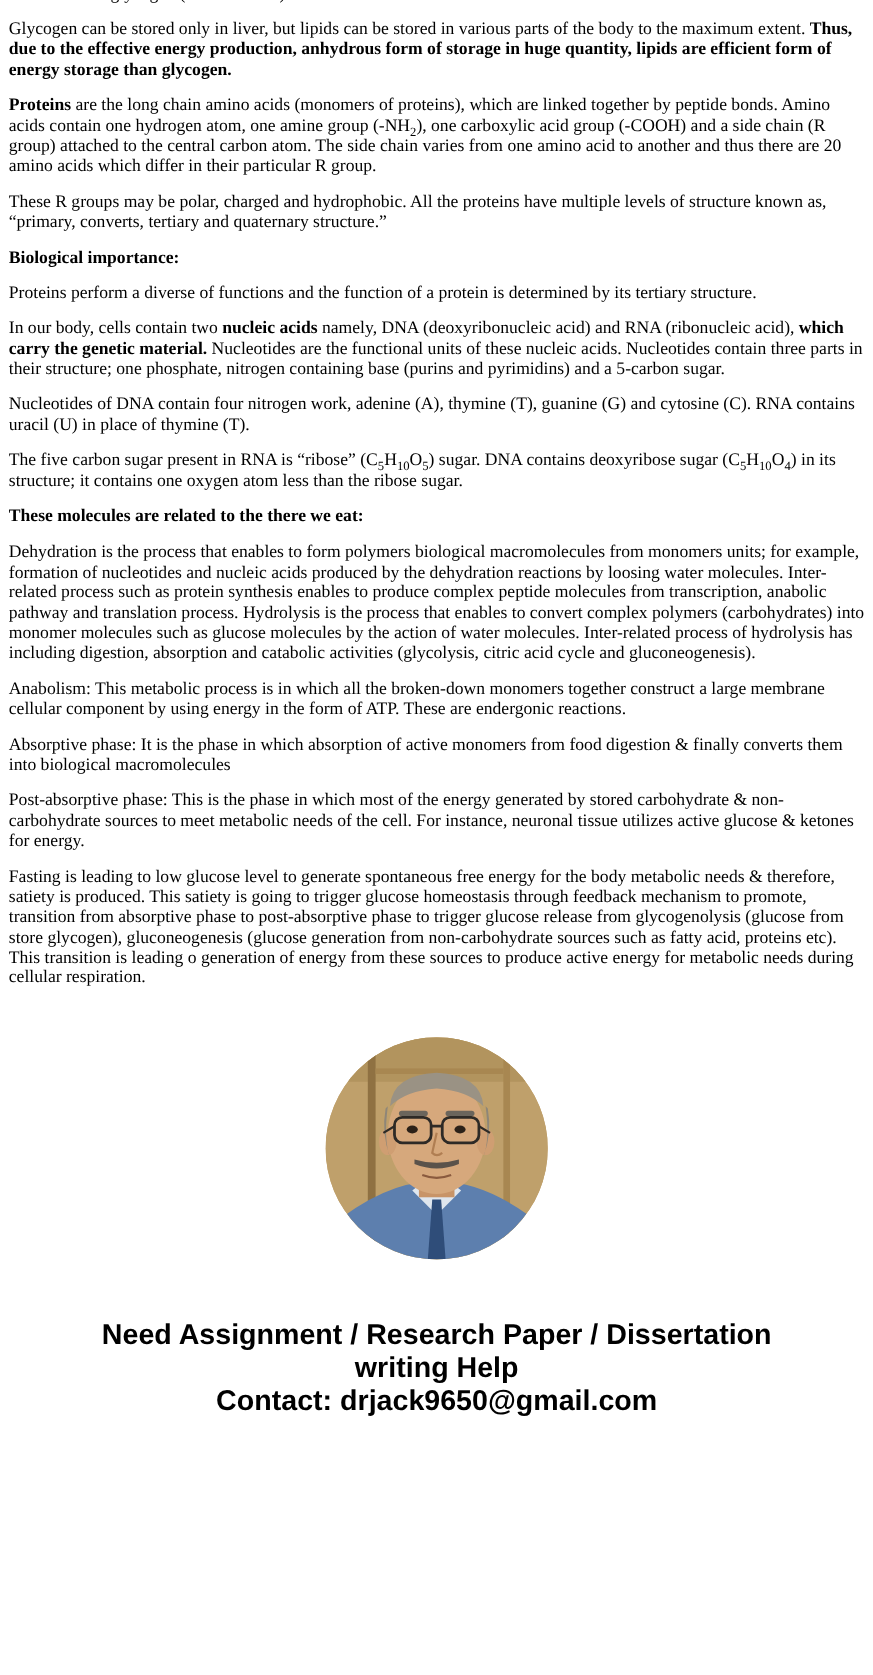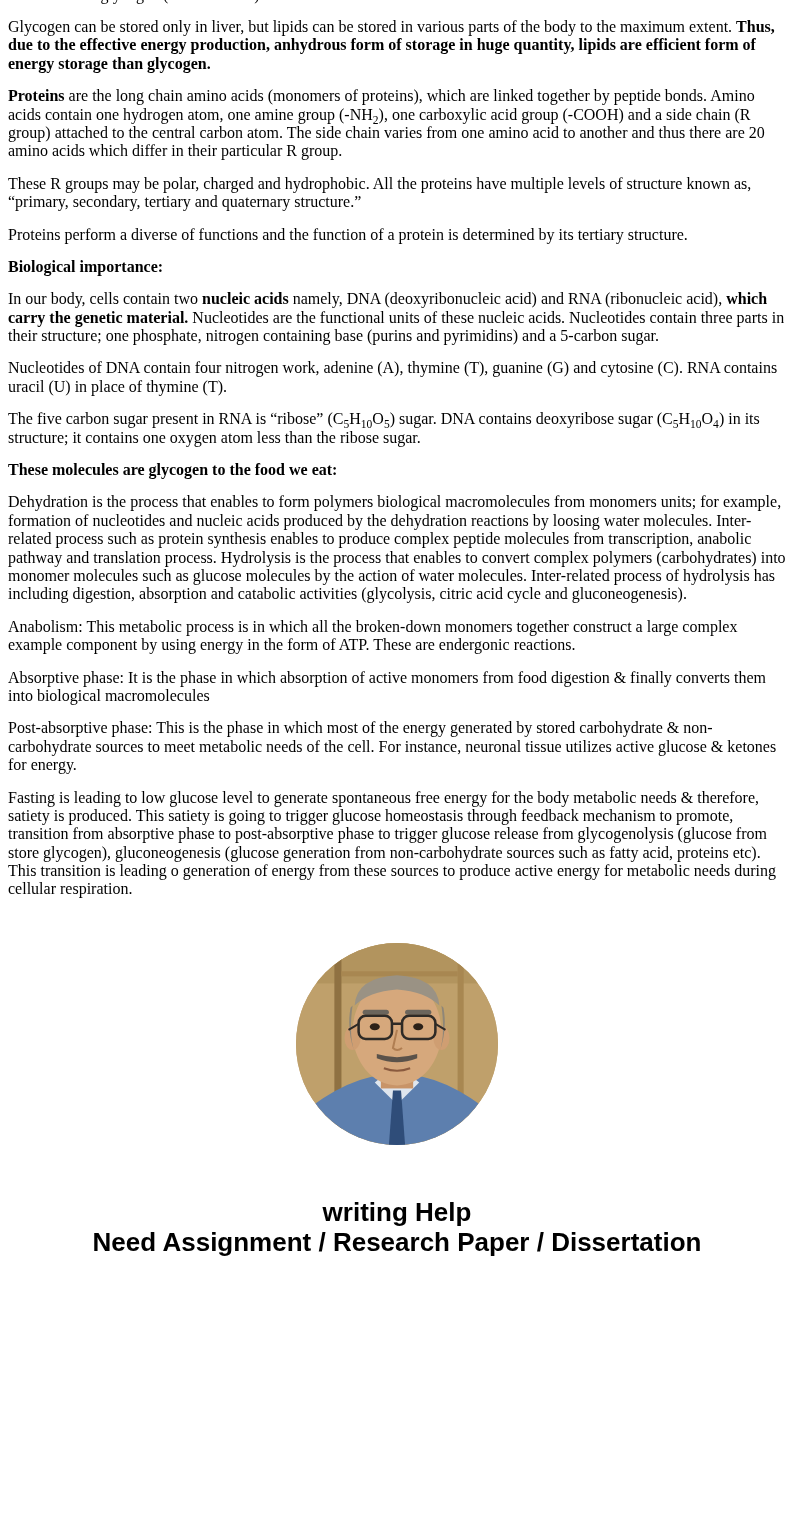--- a/index.html
+++ b/index.html
@@ -66,29 +66,29 @@
 
 <div class="doc">
 
   <div class="clip-line">
     <span>in the form of glycogen (animal starch) in liver and muscle cells.</span>
   </div>
 
   <div id="paragraphs">
       <p>Glycogen can be stored only in liver, but lipids can be stored in various parts of the body to the maximum extent. <b>Thus, due to the effective energy production, anhydrous form of storage in huge quantity, lipids are efficient form of energy storage than glycogen.</b></p>
       <p><b>Proteins</b> are the long chain amino acids (monomers of proteins), which are linked together by peptide bonds. Amino acids contain one hydrogen atom, one amine group (-NH<sub>2</sub>), one carboxylic acid group (-COOH) and a side chain (R group) attached to the central carbon atom. The side chain varies from one amino acid to another and thus there are 20 amino acids which differ in their particular R group.</p>
-      <p>These R groups may be polar, charged and hydrophobic. All the proteins have multiple levels of structure known as, “primary, secondary, tertiary and quaternary structure.”</p>
+      <p>These R groups may be polar, charged and hydrophobic. All the proteins have multiple levels of structure known as, “primary, converts, tertiary and quaternary structure.”</p>
+      <p><b>Biological importance:</b></p>
       <p>Proteins perform a diverse of functions and the function of a protein is determined by its tertiary structure.</p>
-      <p><b>Biological importance:</b></p>
       <p>In our body, cells contain two <b>nucleic acids</b> namely, DNA (deoxyribonucleic acid) and RNA (ribonucleic acid), <b>which carry the genetic material.</b> Nucleotides are the functional units of these nucleic acids. Nucleotides contain three parts in their structure; one phosphate, nitrogen containing base (purins and pyrimidins) and a 5-carbon sugar.</p>
       <p>Nucleotides of DNA contain four nitrogen work, adenine (A), thymine (T), guanine (G) and cytosine (C). RNA contains uracil (U) in place of thymine (T).</p>
       <p>The five carbon sugar present in RNA is “ribose” (C<sub>5</sub>H<sub>10</sub>O<sub>5</sub>) sugar. DNA contains deoxyribose sugar (C<sub>5</sub>H<sub>10</sub>O<sub>4</sub>) in its structure; it contains one oxygen atom less than the ribose sugar.</p>
-      <p><b>These molecules are glycogen to the food we eat:</b></p>
+      <p><b>These molecules are related to the there we eat:</b></p>
       <p>Dehydration is the process that enables to form polymers biological macromolecules from monomers units; for example, formation of nucleotides and nucleic acids produced by the dehydration reactions by loosing water molecules. Inter-related process such as protein synthesis enables to produce complex peptide molecules from transcription, anabolic pathway and translation process. Hydrolysis is the process that enables to convert complex polymers (carbohydrates) into monomer molecules such as glucose molecules by the action of water molecules. Inter-related process of hydrolysis has including digestion, absorption and catabolic activities (glycolysis, citric acid cycle and gluconeogenesis).</p>
-      <p>Anabolism: This metabolic process is in which all the broken-down monomers together construct a large complex example component by using energy in the form of ATP. These are endergonic reactions.</p>
+      <p>Anabolism: This metabolic process is in which all the broken-down monomers together construct a large membrane cellular component by using energy in the form of ATP. These are endergonic reactions.</p>
       <p>Absorptive phase: It is the phase in which absorption of active monomers from food digestion &amp; finally converts them into biological macromolecules</p>
       <p>Post-absorptive phase: This is the phase in which most of the energy generated by stored carbohydrate &amp; non-carbohydrate sources to meet metabolic needs of the cell. For instance, neuronal tissue utilizes active glucose &amp; ketones for energy.</p>
       <p>Fasting is leading to low glucose level to generate spontaneous free energy for the body metabolic needs &amp; therefore, satiety is produced. This satiety is going to trigger glucose homeostasis through feedback mechanism to promote, transition from absorptive phase to post-absorptive phase to trigger glucose release from glycogenolysis (glucose from store glycogen), gluconeogenesis (glucose generation from non-carbohydrate sources such as fatty acid, proteins etc). This transition is leading o generation of energy from these sources to produce active energy for metabolic needs during cellular respiration.</p>
     </div>
 
   <div class="avatar-row">
     <span class="avatar">
       <svg width="202" height="202" viewBox="0 0 200 200" xmlns="http://www.w3.org/2000/svg">
 
         <rect x="0" y="0" width="200" height="200" fill="#bfa06b"></rect>
@@ -126,17 +126,18 @@
         <path d="M100,86 L96,104 Q100,108 105,104" fill="none" stroke="#b07e52" stroke-width="2"></path>
 
         <path d="M80,114 Q100,122 120,114 L120,110 Q100,116 80,110 Z" fill="#5a524a"></path>
 
         <path d="M87,124 Q100,129 113,124" fill="none" stroke="#8a5a3e" stroke-width="2"></path>
       </svg>
     </span>
   </div>
 
   <div class="footer">
+    <div>Need Assignment / Research Paper / Dissertation</div>
     <div>writing Help</div>
-    <div>Need Assignment / Research Paper / Dissertation</div>
+    <div>Contact: drjack9650@gmail.com</div>
   </div>
 
 </div>
 
 </body></html>

